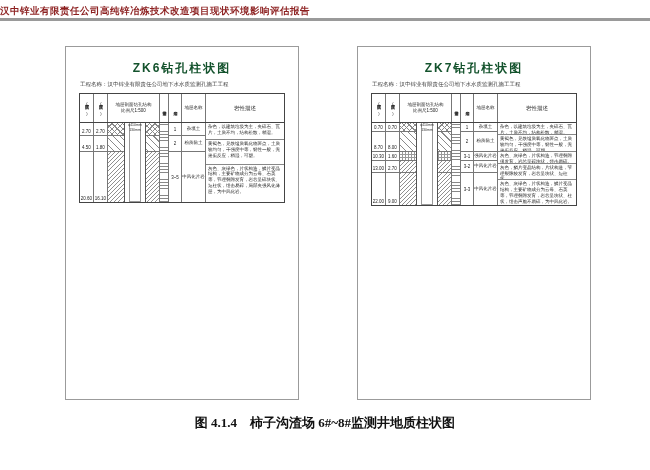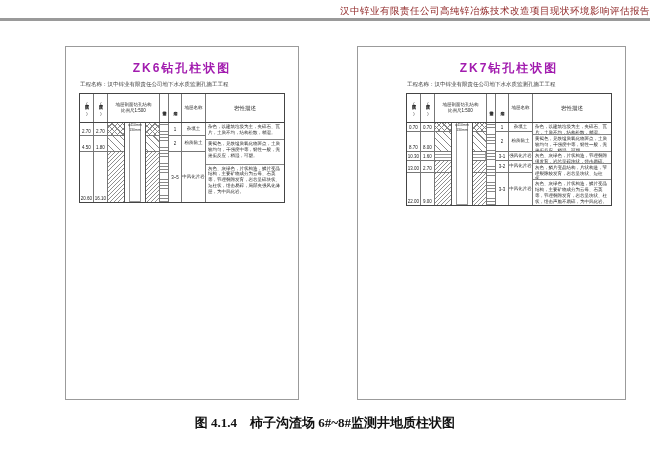--- a/index.html
+++ b/index.html
@@ -1,28 +1,28 @@
 <!DOCTYPE html>
 <html><head>
 <meta charset="utf-8">
 <style>
   html,body{margin:0;padding:0;background:#fff;}
   #page{position:relative;width:650px;height:470px;background:#fff;overflow:hidden;
         font-family:"Liberation Sans",sans-serif;color:#222;}
   
-  .rpt-header{position:absolute;top:5px;left:0;width:650px;text-align:right;
-        font-family:"Liberation Serif",serif;font-weight:normal;font-size:9.5px;letter-spacing:.5px;}
+  .rpt-header{position:absolute;top:5px;left:0;width:650px;text-align:left;
+        font-family:"Liberation Serif",serif;font-weight:bold;font-size:9.5px;letter-spacing:.5px;}
   .rpt-rule{position:absolute;top:18px;left:0;width:650px;height:2.5px;background:#9a9a9a;}
   .fig-caption{position:absolute;top:414px;left:0;width:650px;text-align:center;
         font-family:"Liberation Serif",serif;font-weight:bold;font-size:13px;white-space:pre;color:#111;}
   .page-num{position:absolute;top:449px;left:0;width:650px;text-align:center;
         font-family:"Liberation Serif",serif;font-size:8.5px;color:#555;}
   
   .panel{position:absolute;top:46px;width:232px;height:352px;border:1px solid #9b9b9b;background:#fff;}
-  .ptitle{margin-top:13px;text-align:center;font-size:12px;font-weight:bold;letter-spacing:2px;color:#a21caf;}
+  .ptitle{margin-top:13px;text-align:center;font-size:12px;font-weight:bold;letter-spacing:2px;color:#14532d;}
   .pproj{margin:4px 0 0 14px;font-size:5.5px;color:#333;}
   .ttable{margin:5px 13px 0 13px;}
   .thead{display:grid;grid-template-columns:14px 14px 52px 9px 13px 24px 1fr;height:28px;
         border:1px solid #444;border-bottom:none;}
   .thead>div{border-right:1px solid #777;display:flex;align-items:center;justify-content:center;
         overflow:hidden;text-align:center;}
   .thead>div:last-child{border-right:none;}
   .hv{writing-mode:vertical-lr;text-orientation:upright;font-size:4px;line-height:1;letter-spacing:0;}
   .hs{flex-direction:column;font-size:4.5px;line-height:1.3;}
   .hn{font-size:4.5px;line-height:1.2;flex-wrap:wrap;}
@@ -107,21 +107,21 @@
         </div>
         <div class="pipe">
           <div class="pipe-inner"></div>
           <div class="plbl">φ110mm</div>
           <div class="plbl">130mm</div>
         </div>
       </div>
     </div>
   </div>
 
-  <div class="panel" style="left:357px;padding-left:35px;">
+  <div class="panel" style="left:357px;">
     <div class="ptitle">ZK7钻孔柱状图</div>
     <div class="pproj">工程名称：汉中锌业有限责任公司地下水水质监测孔施工工程</div>
     <div class="ttable">
       <div class="thead">
         <div class="hv">层底深度(m)</div>
         <div class="hv">分层厚度(m)</div>
         <div class="hs">
           <div>地层剖面钻孔结构</div>
           <div>比例尺1:500</div>
         </div>

